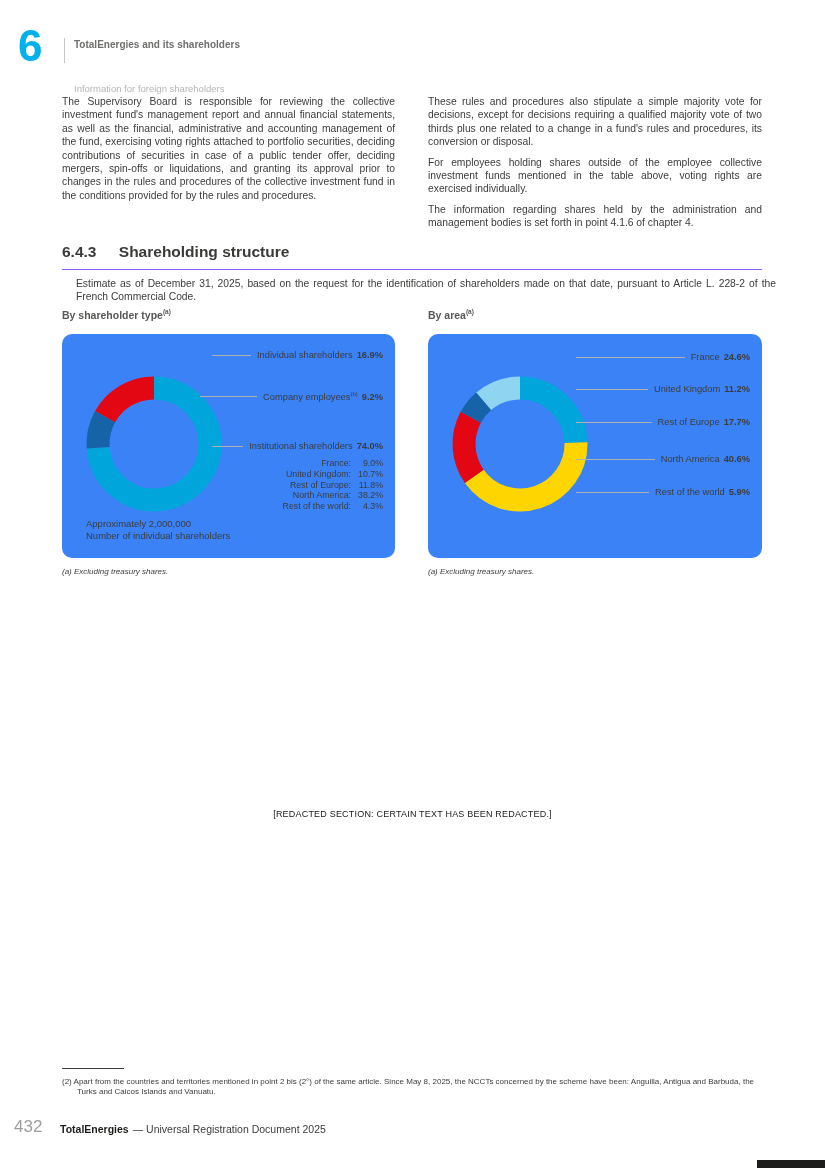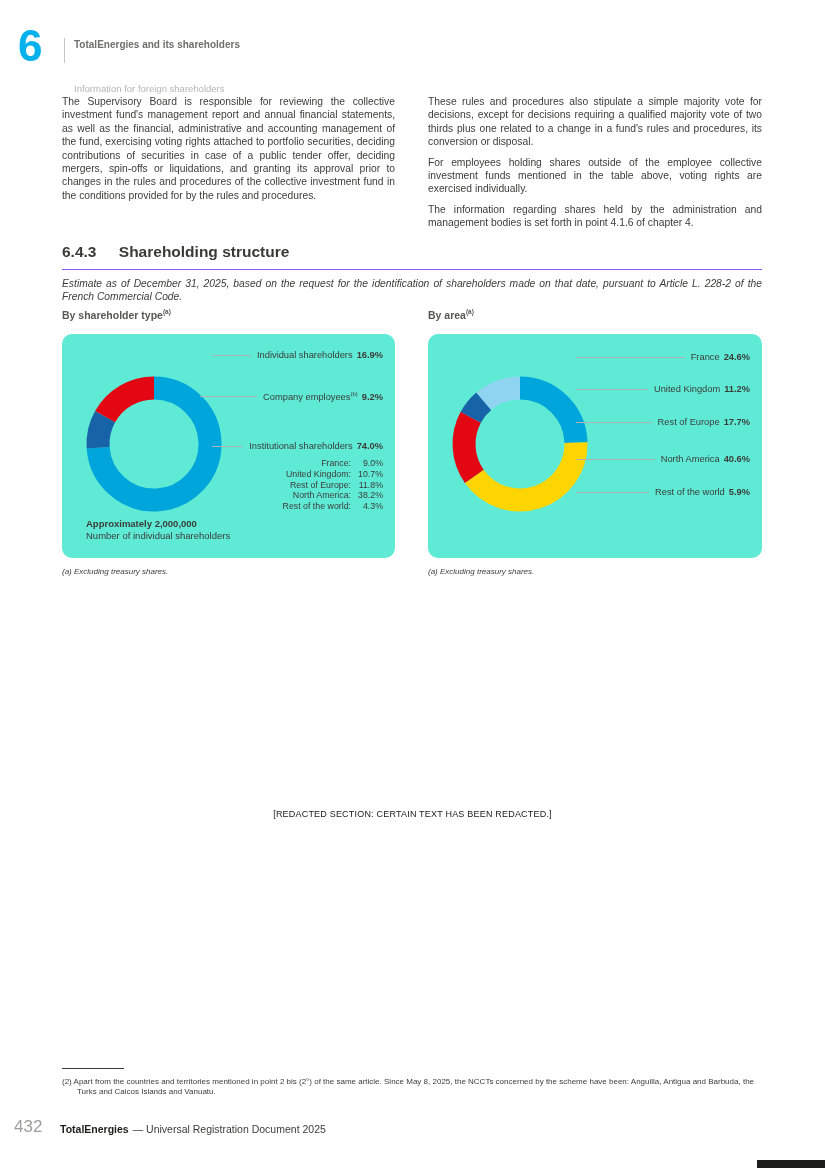--- a/index.html
+++ b/index.html
@@ -17,29 +17,29 @@
 
   
   .col { position:absolute; top:95px; font-size:10.3px; line-height:13.4px; text-align:justify; color:#3c3c3b; }
   .col-left { left:62px; width:333px; }
   .col-right { left:428px; width:334px; }
   .col p { margin:0 0 7px 0; }
 
   
   .section-heading { position:absolute; left:62px; top:243px; width:700px; border-bottom:1px solid #8b5cf6; padding-bottom:8px; font-size:15.5px; font-weight:600; color:#3a3a39; }
   .sec-num { margin-right:18px; }
-  .lead { position:absolute; left:62px; top:277px; width:700px; font-size:10.3px; line-height:13.4px; text-align:justify;font-style:italic; }
+  .lead { position:absolute; left:76px; top:277px; width:700px; font-size:10.3px; line-height:13.4px; text-align:justify; }
 
   
   .chart-title { position:absolute; top:308px; font-size:10.5px; font-weight:700; color:#575756; }
   .t-left { left:62px; } .t-right { left:428px; }
   .chart-title sup { font-size:6.5px; vertical-align:super; font-weight:700; }
 
   
-  .chart-box { position:absolute; top:334px; height:224px; background:#5eead4; border-radius:10px; }
+  .chart-box { position:absolute; top:334px; height:224px; background:#3b82f6; border-radius:10px; }
   .box-left { left:62px; width:333px; }
   .box-right { left:428px; width:334px; }
   .donut { position:absolute; left:22px; top:40px; width:140px; height:140px; }
 
   .callout { position:absolute; right:12px; display:flex; align-items:center; }
   .leader { flex:1; border-top:1px solid #b1b1b1; margin-right:6px; height:0; align-self:center; }
   .lbl { font-size:9.3px; color:#3c3c3b; white-space:nowrap; }
   .lbl .pct { font-weight:700; margin-left:4px; }
   .lbl sup { font-size:6px; vertical-align:super; }
 
@@ -50,21 +50,21 @@
   .rc0 { top:18px; left:148px; }
   .rc1 { top:50px; left:148px; }
   .rc2 { top:83px; left:148px; }
   .rc3 { top:120px; left:148px; }
   .rc4 { top:153px; left:148px; }
 
   .breakdown { position:absolute; right:12px; top:124px; text-align:right; font-size:8.8px; line-height:10.8px; color:#3c3c3b; }
   .bval { display:inline-block; width:32px; text-align:right; }
 
   .annotation { position:absolute; left:24px; top:184px; font-size:9.5px; line-height:11.5px; }
-  .ann-bold { font-weight:700; }
+  .ann-bold { font-weight:400; }
 
   
   .chart-fns { position:absolute; top:567px; font-size:8px; line-height:9.6px; color:#3c3c3b; }
   .fn-left { left:62px; width:342px; }
   .fn-right { left:428px; width:334px; }
   .fn { padding-left:18px; text-indent:-18px; margin-bottom:2px;font-style:italic; }
 
   
   .redacted { position:absolute; left:0; top:809px; width:100%; text-align:center; font-size:9px; color:#1a1a1a; letter-spacing:0.2px; }
 

